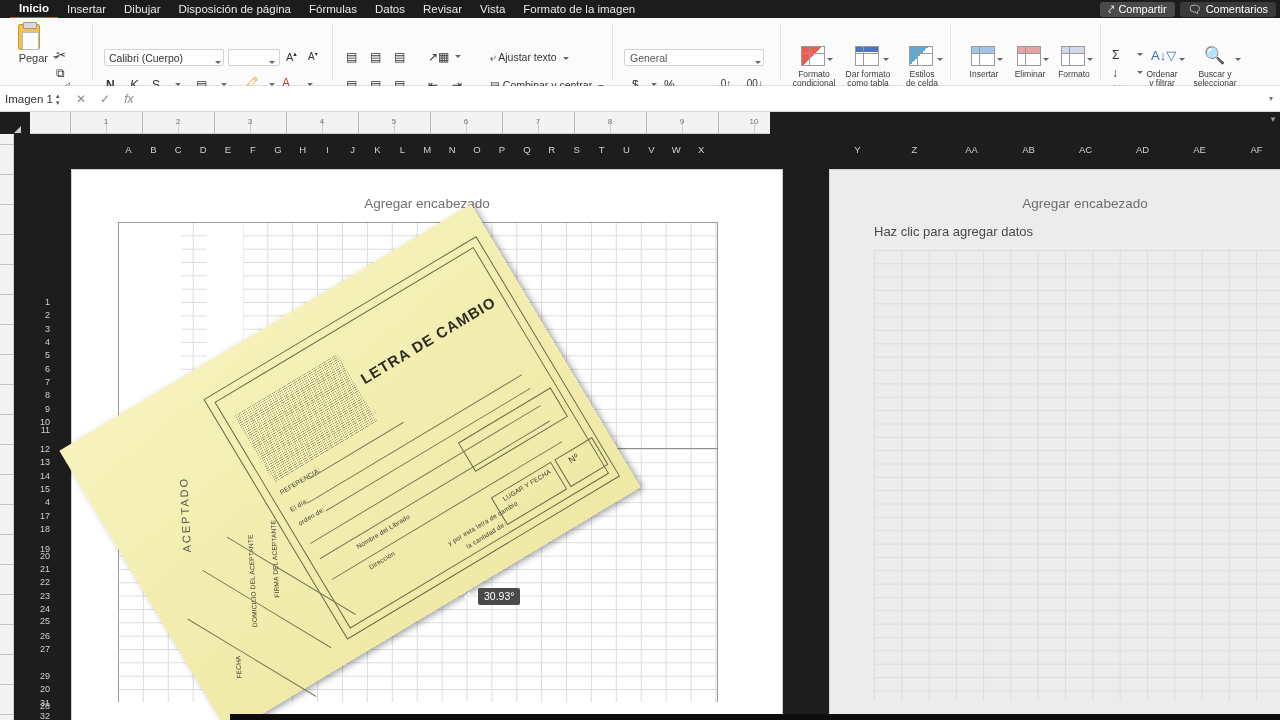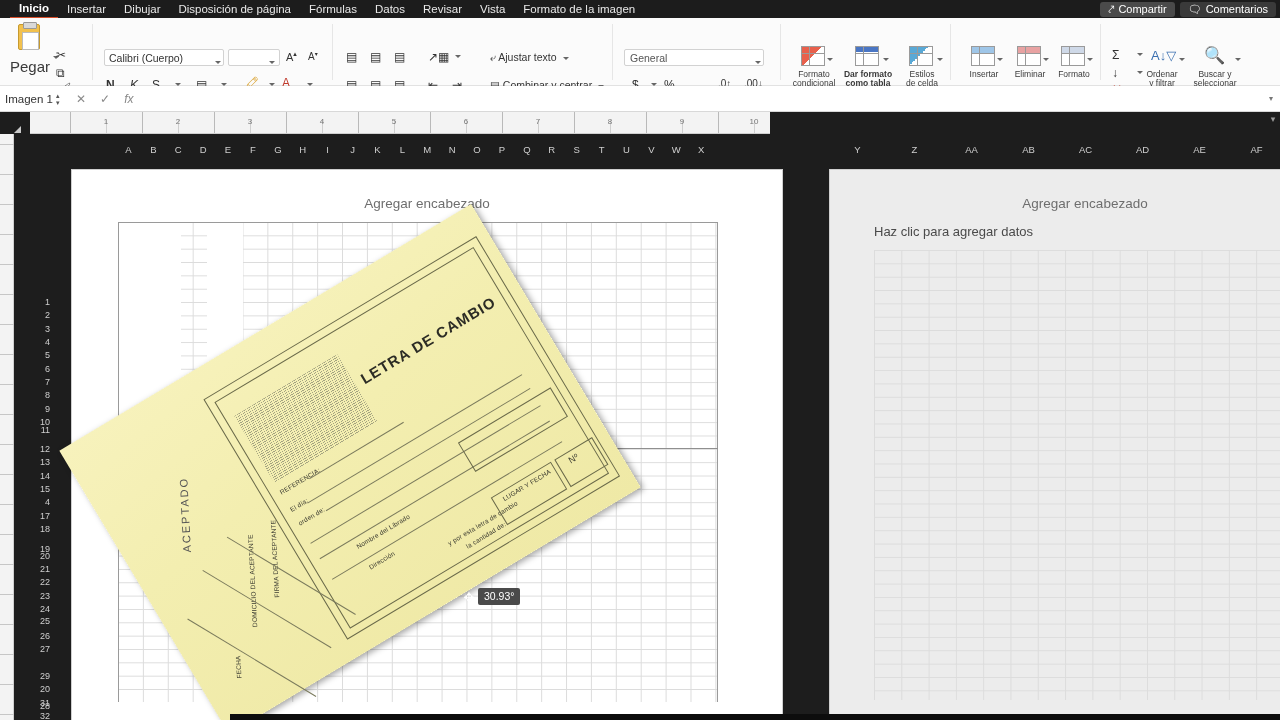--- a/index.html
+++ b/index.html
@@ -43,21 +43,21 @@
     background:#f2c14e; border:1px solid #c69a2f; border-radius:2px;
   }
   .clip-ico:before{
     content:""; position:absolute; left:4px; top:-3px; width:12px; height:5px;
     background:#d9d9d9; border:1px solid #999; border-radius:1px;
   }
   .clip-ico:after{
     content:""; position:absolute; left:3px; top:7px; width:15px; height:16px;
     background:#fff; border:1px solid #bbb;
   }
-  .lbl { font-size:15px; text-align:right; margin-top:8px; color:#3a3a3a; }
+  .lbl { font-size:11px; text-align:right; margin-top:2px; color:#3a3a3a; }
   .caret { display:inline-block; width:0;height:0;border-left:3px solid transparent;border-right:3px solid transparent;border-top:3.5px solid #666; margin-left:3px; vertical-align:middle;}
 
   
   .fontname {
     position:absolute; left:104px; top:31px; width:120px; height:17px;
     border:1px solid #d2d2d2; background:#fff; font-size:10.5px;
     padding:1px 14px 0 4px; border-radius:2px; color:#333; line-height:15px;
   }
   .fontsize {
     position:absolute; left:228px; top:31px; width:52px; height:17px;
@@ -293,21 +293,21 @@
         </div>
       <div style="white-space:pre-line;">Formato
 condicional</div>
     </div>
     <div class="fbtn" style="left:824px; top:37px; font-size:8px;"><span class="caret"></span></div>
 
     <div class="bigbtn" style="left:840px;">
       <div class="gfx">
           <div class="grid-ico" style="background:linear-gradient(#4a76c4 30%,#fff 30%);"></div>
         </div>
-      <div style="white-space:pre-line;font-weight:bold;">Dar formato
+      <div style="white-space:pre-line;">Dar formato
 como tabla</div>
     </div>
     <div class="fbtn" style="left:880px; top:37px; font-size:8px;"><span class="caret"></span></div>
 
     <div class="bigbtn" style="left:894px;">
       <div class="gfx">
           <div class="grid-ico" style="background:linear-gradient(135deg,#5aa9d6 45%,#fff 45%);"></div>
         </div>
       <div style="white-space:pre-line;">Estilos
 de celda</div>

